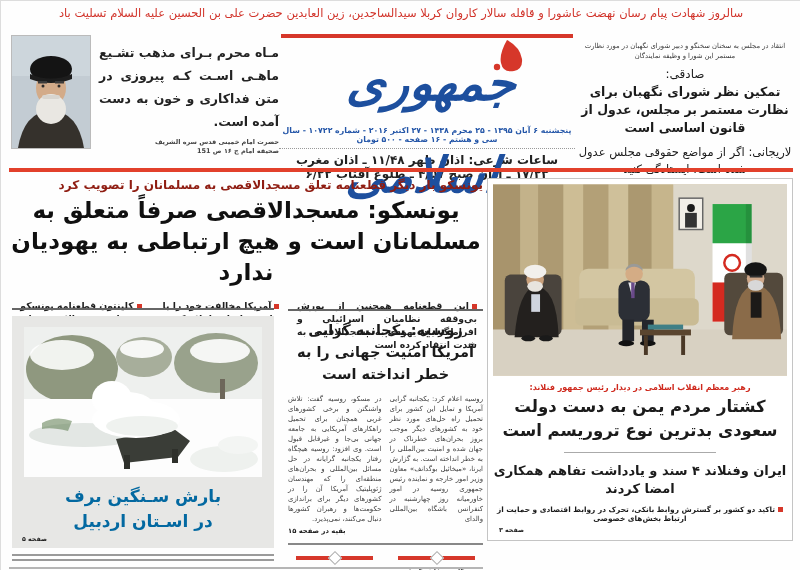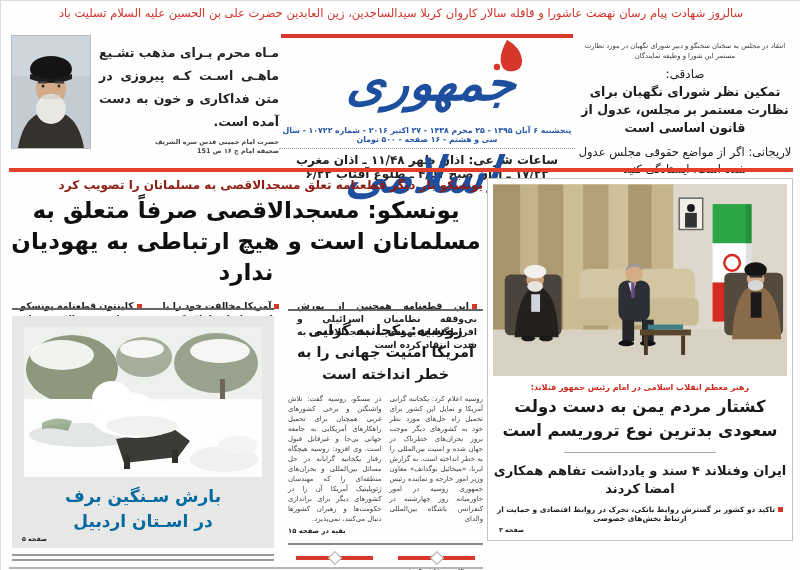--- a/index.html
+++ b/index.html
@@ -251,21 +251,21 @@
         <rect x="263" y="110" width="11" height="26" fill="#1c1a18"></rect>
         <circle cx="268" cy="96" r="9" fill="#cfa88a"></circle>
         <ellipse cx="268" cy="103" rx="8" ry="5.5" fill="#d8d8d8"></ellipse>
         <ellipse cx="268" cy="87" rx="11.5" ry="7.5" fill="#151515"></ellipse>
         <rect x="262" y="93" width="13" height="2" fill="#333333"></rect>
         <rect x="150" y="148" width="52" height="6" fill="#5a452f"></rect>
         <rect x="154" y="154" width="4" height="20" fill="#4a3826"></rect>
         <rect x="192" y="154" width="4" height="20" fill="#4a3826"></rect>
         <rect x="158" y="143" width="36" height="5" fill="#3f7f86"></rect>
       </svg>
-      <div class="pr-kicker">رهبر معظم انقلاب اسلامی در امام رئیس جمهور فنلاند:</div>
+      <div class="pr-kicker">رهبر معظم انقلاب اسلامی در دیدار رئیس جمهور فنلاند:</div>
       <div class="pr-headline">کشتار مردم یمن به دست دولت سعودی بدترین نوع تروریسم است</div>
       <div class="pr-divider"></div>
       <div class="pr-headline2">ایران وفنلاند ۴ سند و یادداشت تفاهم همکاری امضا کردند</div>
       <div class="pr-bullet2"><span class="sq"></span><span>تاکید دو کشور بر گسترش روابط بانکی، تحرک در روابط اقتصادی و حمایت از ارتباط بخش‌های خصوصی</span></div>
       <div class="pr-ref">صفحه ۳</div>
     </div>
 
   </div>
 
 </div>

